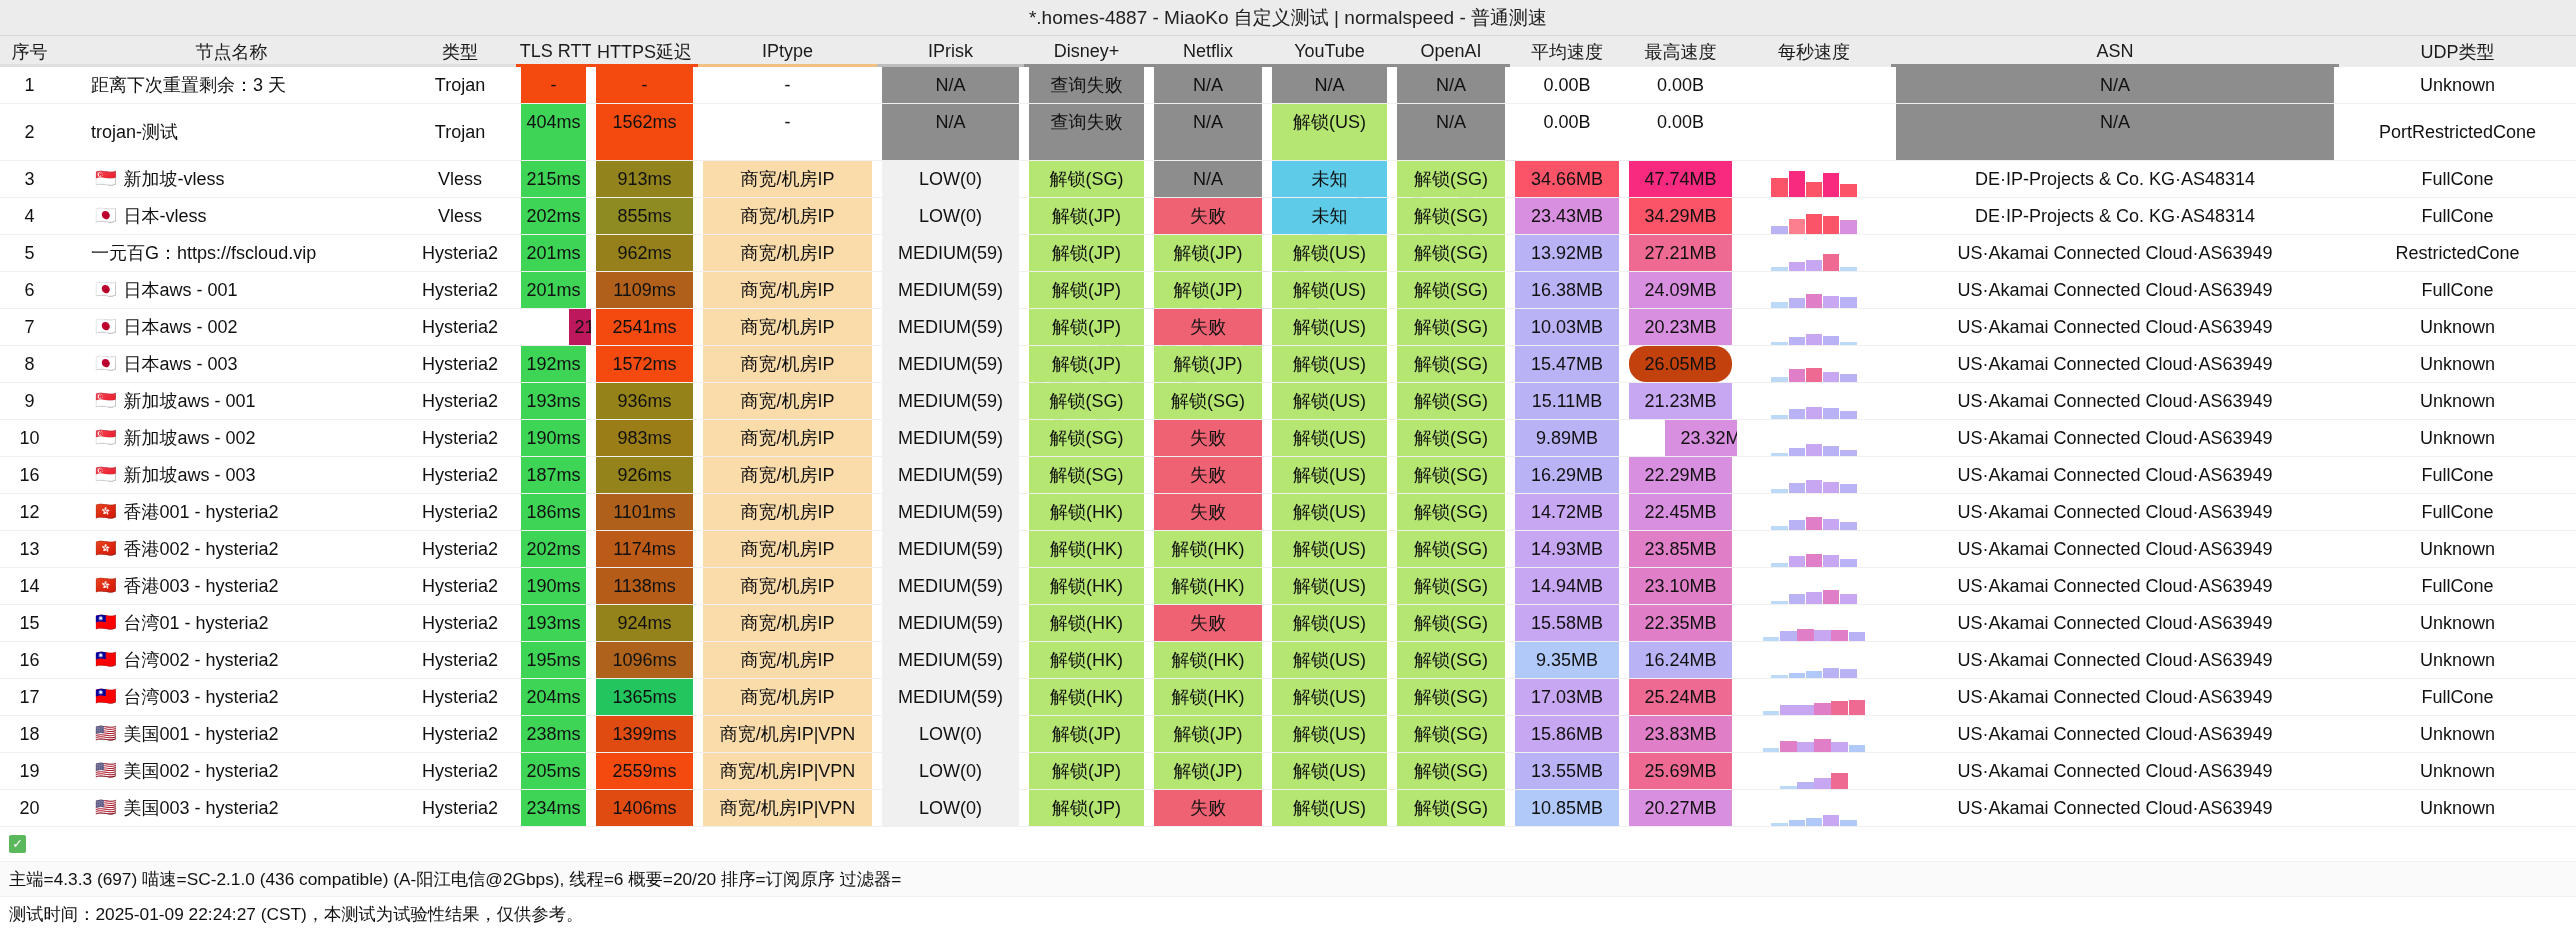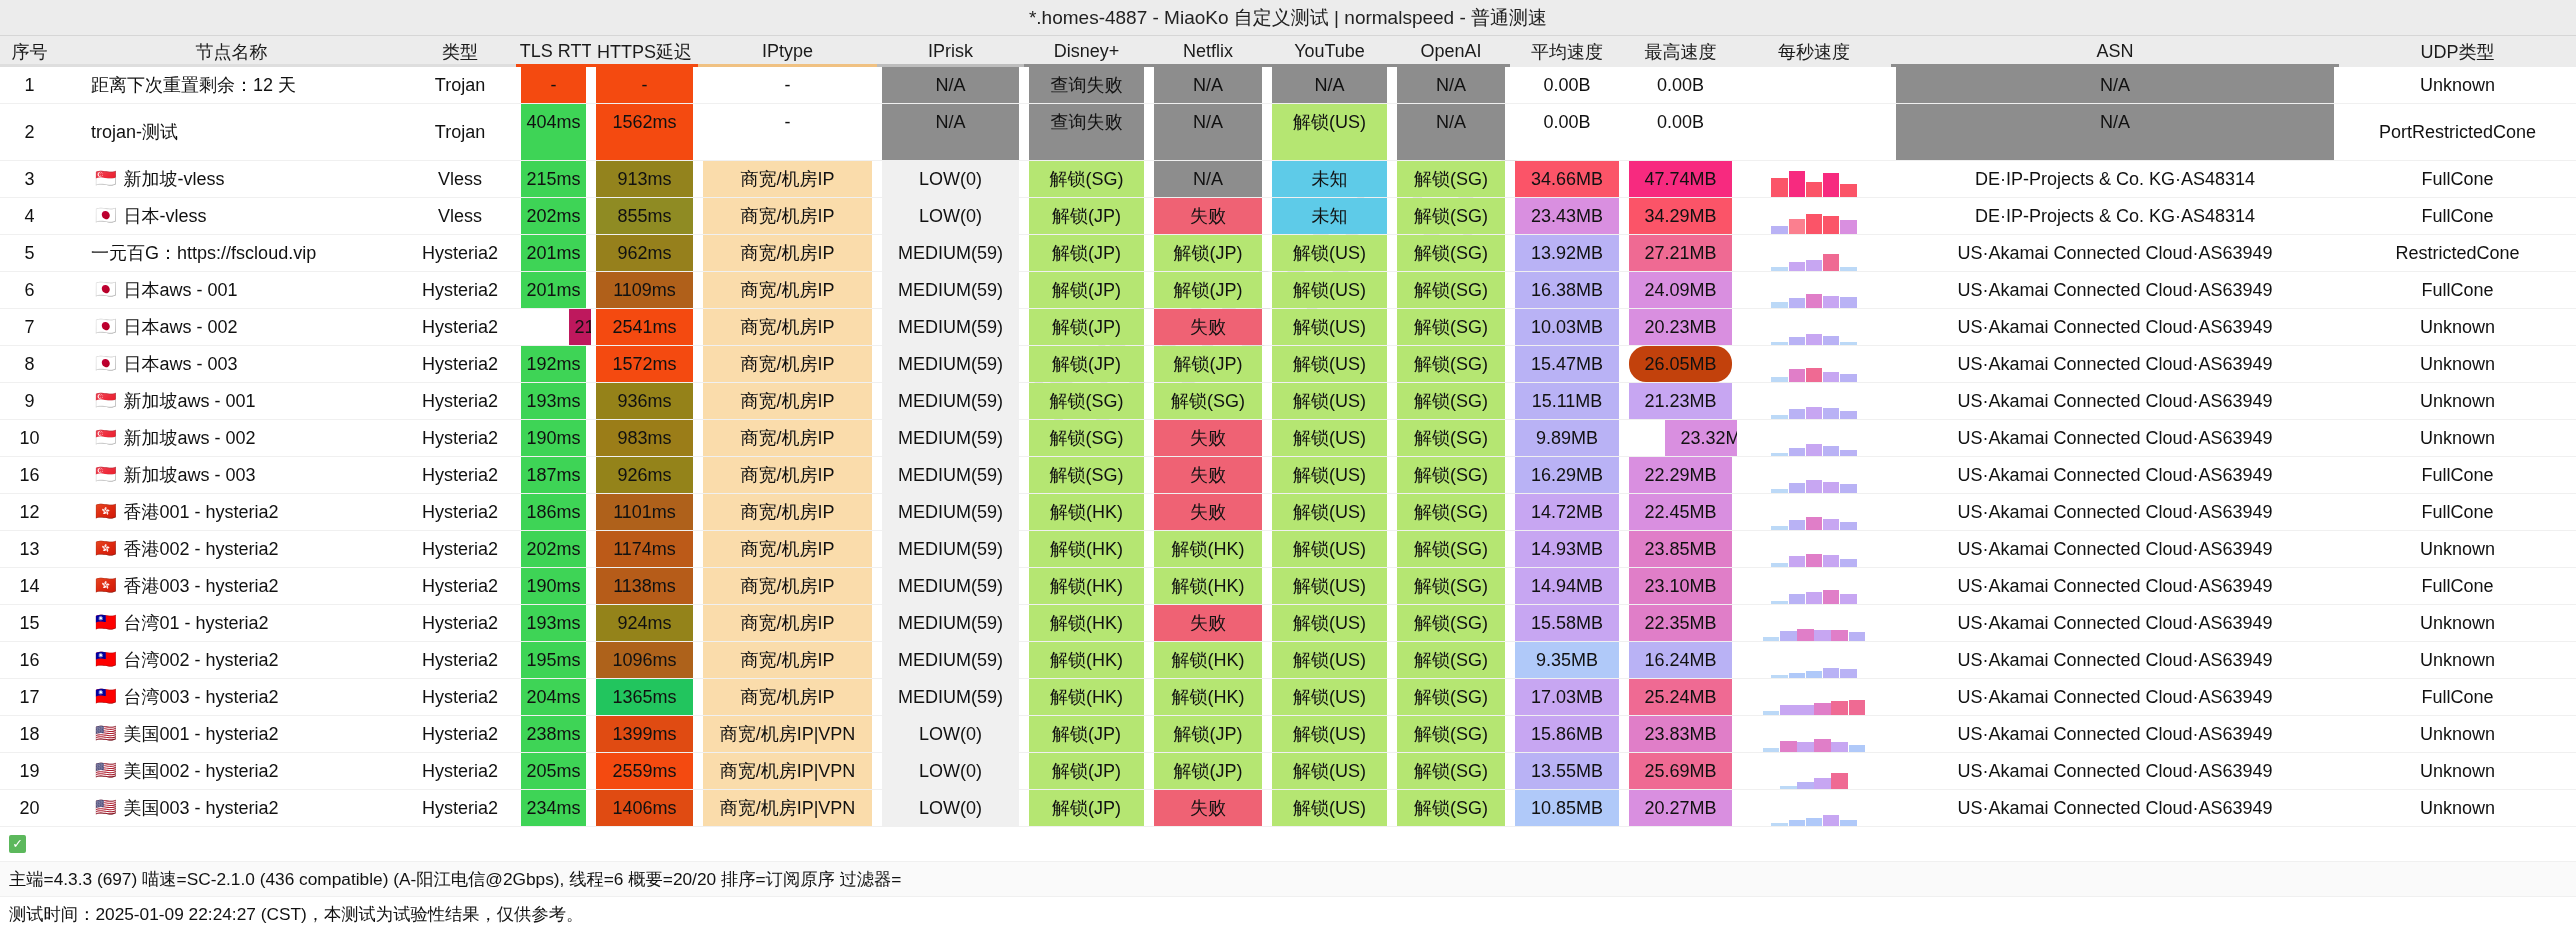--- a/index.html
+++ b/index.html
@@ -183,21 +183,21 @@
         <th>每秒速度</th>
         <th class="acc acc-asn">ASN</th>
         <th>UDP类型</th>
       </tr>
     </thead>
     <tbody id="tbody">
         <tr class="row">
           <td><span class="idx">1</span></td>
           <td class="name-cell">
             <span class="name-inner no-flag">
-              <span class="nm">距离下次重置剩余：12 天</span>
+              <span class="nm">距离下次重置剩余：3 天</span>
             </span>
           </td>
           <td><span class="type">Trojan</span></td>
           <td class="pad0">
             <span class="chip" style="background: rgb(244, 74, 16);">-</span>
           </td>
           <td class="pad0">
             <span class="chip" style="background: rgb(244, 74, 16);">-</span>
           </td>
           <td class="pad0">

